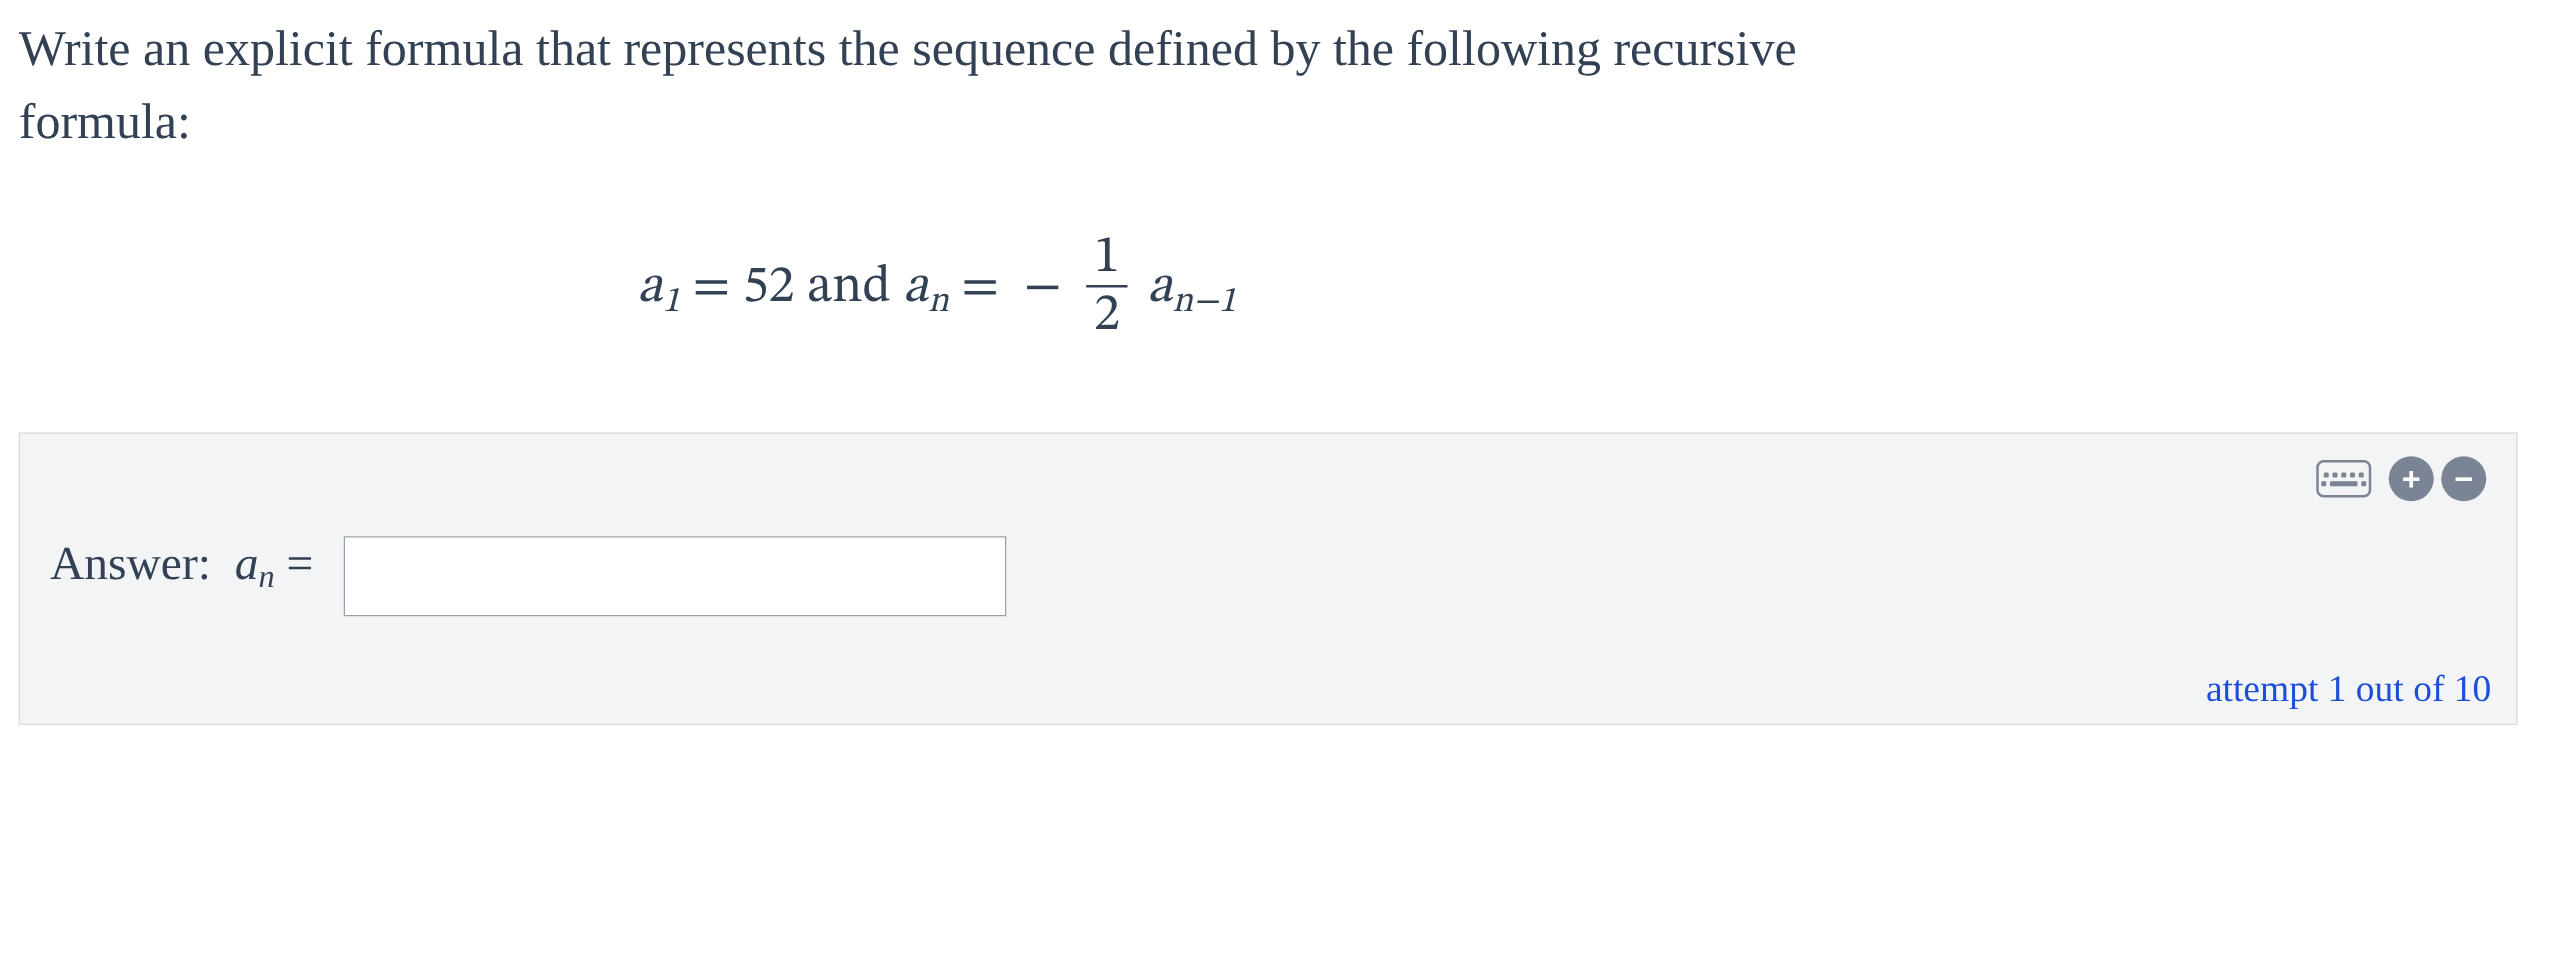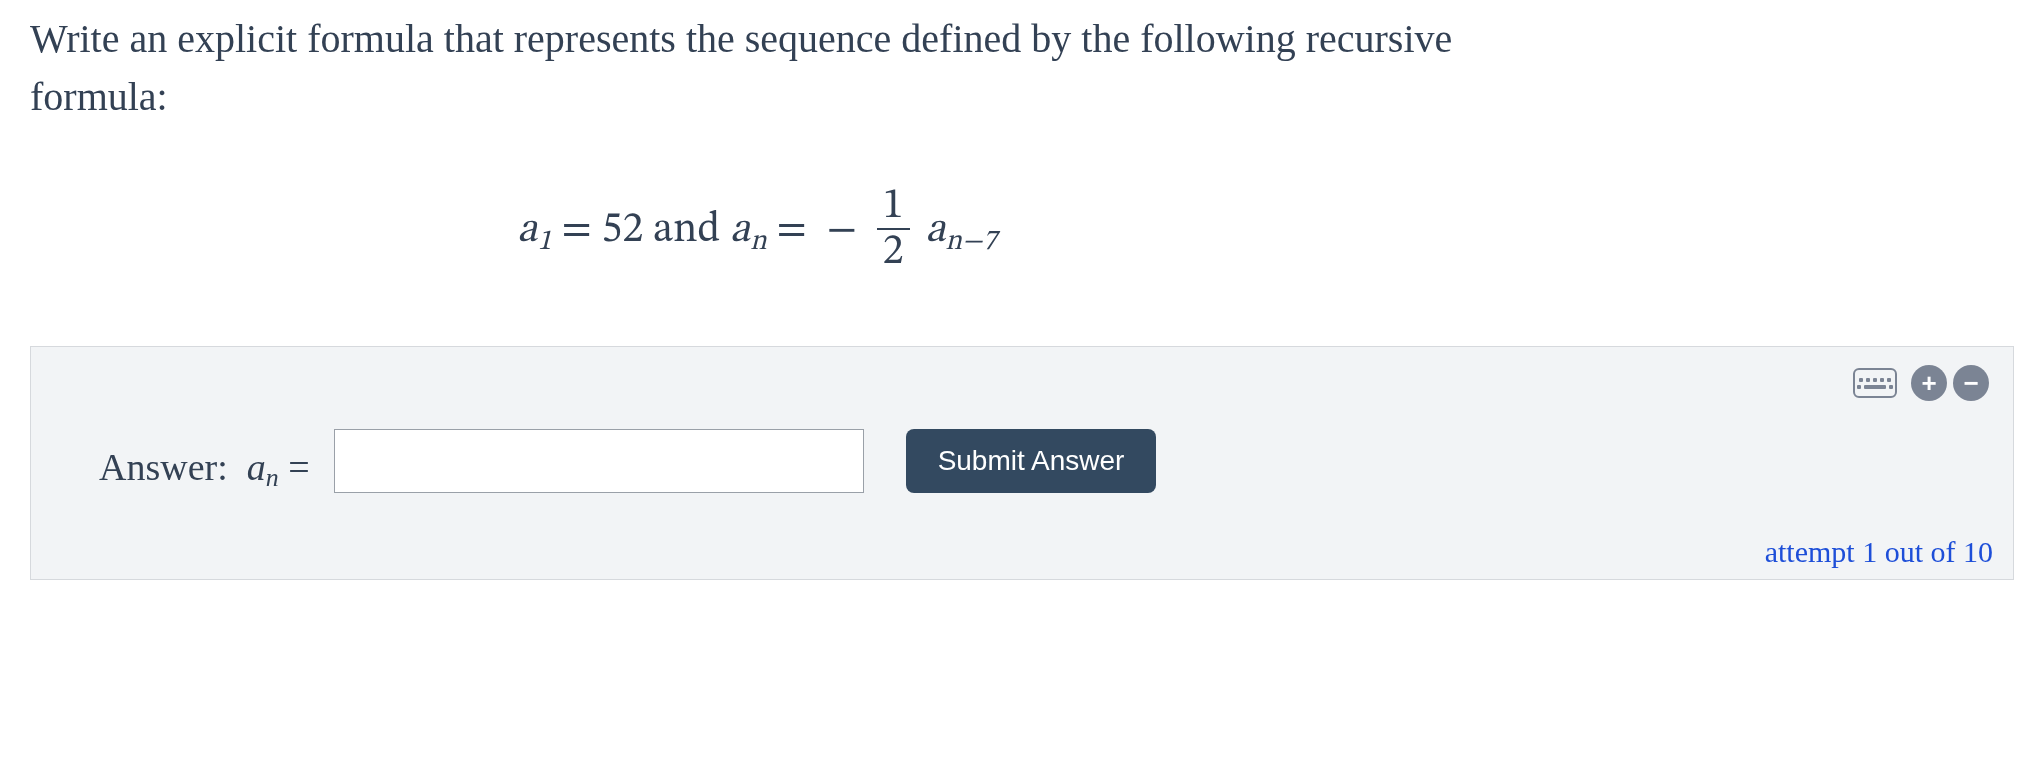--- a/index.html
+++ b/index.html
@@ -6,21 +6,21 @@
   html, body {
     margin: 0;
     padding: 0;
     font-family: Georgia, 'Times New Roman', serif;
     color: #334154;
     background: #ffffff;
   }
   .page {
     width: 2044px;
     height: 766px;
-    padding: 10px 30px 0 30px;
+    padding: 10px 30px 0 15px;
     position: relative;
   }
   .question {
     font-size: 40px;
     line-height: 1.45;
     color: #334154;
     margin: 0;
     padding-right: 540px;
   }
   .formula-area {
@@ -94,24 +94,23 @@
     background: #7b8494;
     display: flex; align-items: center; justify-content: center;
     color: #fff; font-size: 26px; font-weight: bold;
     cursor: pointer;
     font-family: Arial, sans-serif;
     line-height: 1;
   }
   .pm { display:flex; gap:6px; }
   .answer-row {
     display: flex;
-    align-items: flex-end;
+    align-items: flex-start;
     margin-top: 64px;
     gap: 24px;
-    margin-left: 44px;
   }
   .answer-label {
     font-size: 38px;
     color: #334154;
   }
   .answer-label .it { font-style: italic; font-family: 'Cambria Math','Times New Roman',serif; }
   .answer-label sub { font-size: 0.68em; font-style: italic; vertical-align: -0.25em; }
   .answer-input {
     height: 64px;
     width: 530px;
@@ -157,21 +156,21 @@
       <span class="upright"> </span>
       <span class="upright">and</span>
       <span class="upright"> </span>
       <span class="it">a</span><sub>n</sub>
       <span class="upright"> = </span>
       <span class="upright minus-lead">−</span>
       <span class="frac">
         <span class="num">1</span>
         <span class="den">2</span>
       </span>
-      <span class="it">a</span><sub>n−7</sub>
+      <span class="it">a</span><sub>n−1</sub>
     </span>
   </div>
 
   <div class="answer-box">
 
     <div class="toolbar">
       <div class="kbd-icon">
         <div class="row">
             <div class="dot"></div>
             <div class="dot"></div>
@@ -195,19 +194,18 @@
       </div>
     </div>
 
     <div class="answer-row">
       <span class="answer-label">
         <span>Answer:</span>&nbsp;
         <span class="it">a</span><sub>n</sub>
         <span> =</span>
       </span>
       <input class="answer-input" type="text" value="" style="">
-      <button class="submit-btn">Submit Answer</button>
     </div>
 
     <div class="attempt">attempt 1 out of 10</div>
   </div>
 
 </div>
 
 </body></html>

